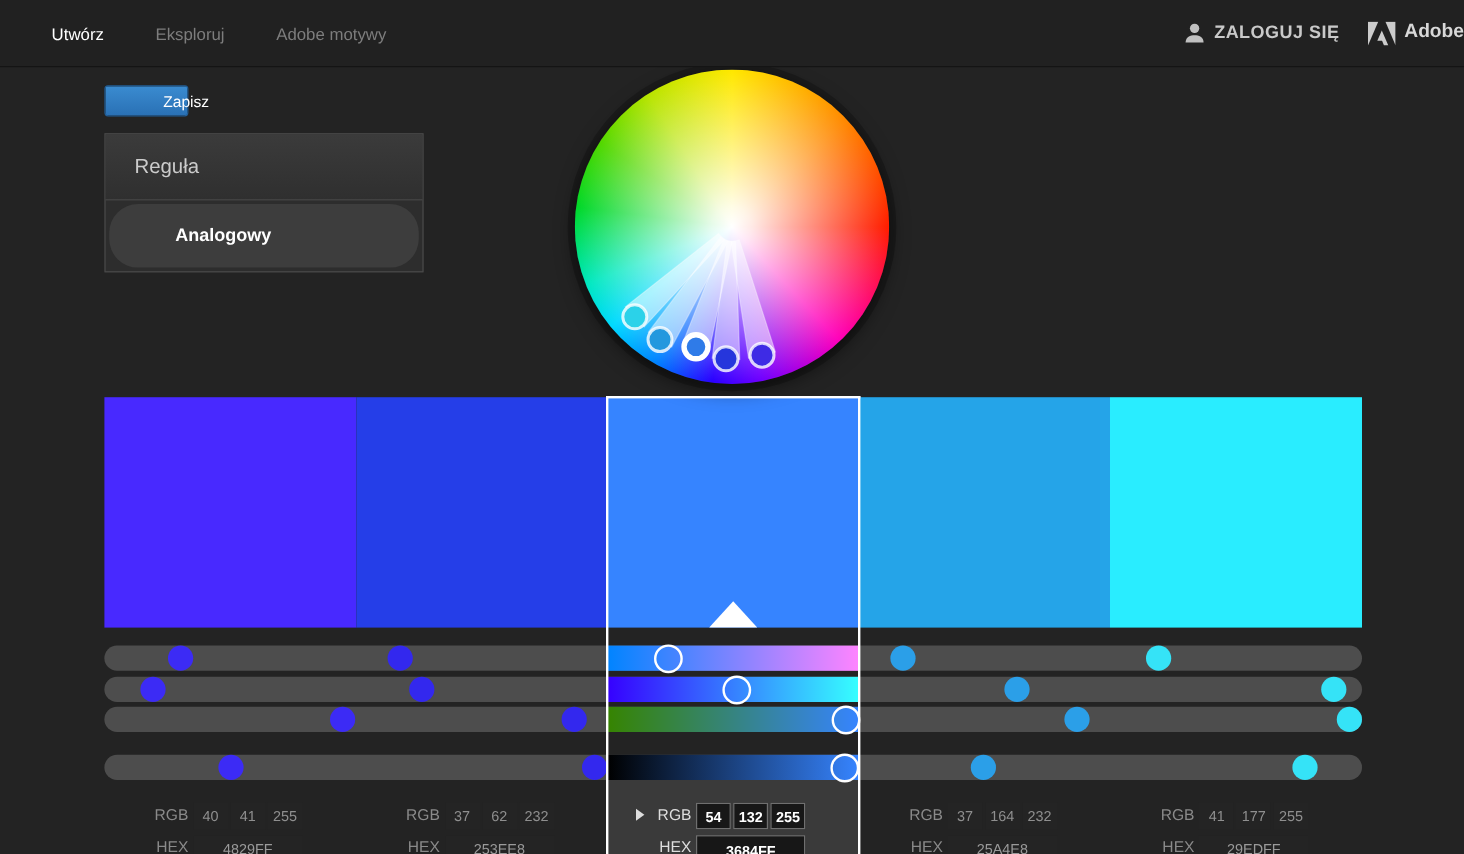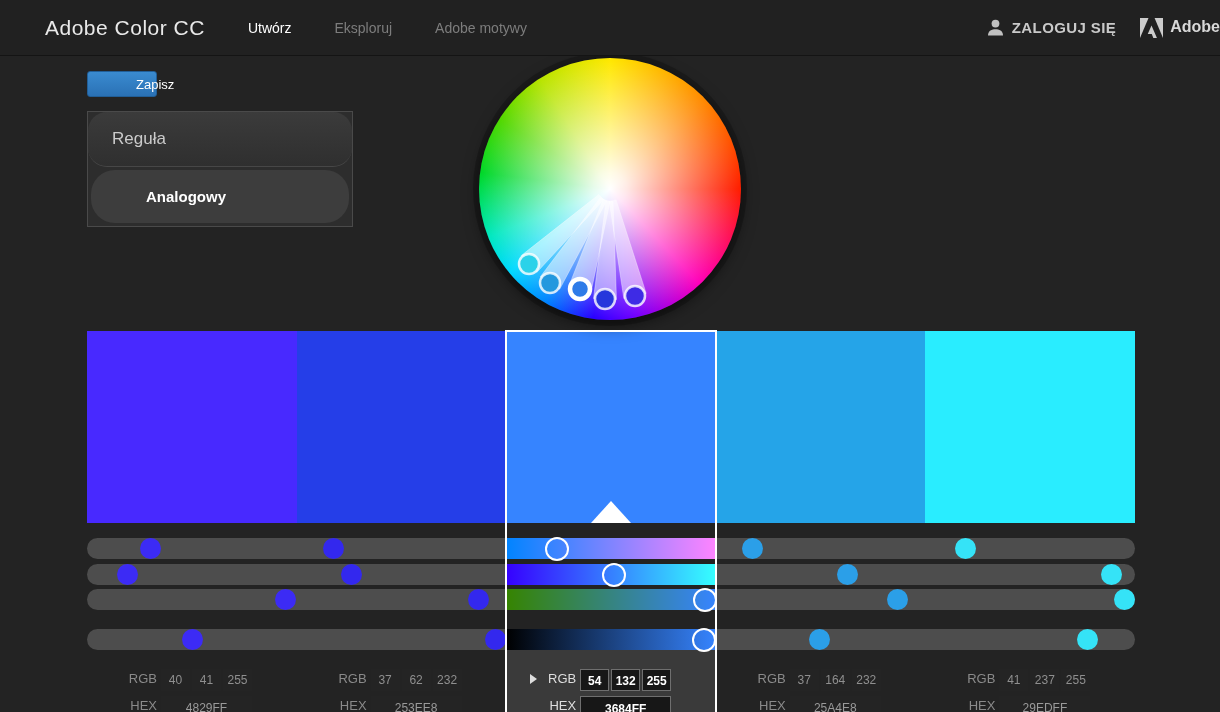--- a/index.html
+++ b/index.html
@@ -30,21 +30,21 @@
     color:#fff; font-size:13px; font-family:inherit; cursor:pointer; z-index:20;padding-left:48px;
   }
   
   .rule-panel {
     position:absolute; left:87px; top:111px; width:266px; box-sizing:border-box;
     background:#2d2d2d; border:1px solid #4a4a4a; z-index:20;
   }
   .rule-header {
     height:54px; line-height:54px; padding-left:24px;
     background:linear-gradient(#3b3b3b,#2f2f2f); border-bottom:1px solid #474747;
-    color:#cbcbcb; font-size:17px;border-radius:19px;
+    color:#cbcbcb; font-size:17px;
   }
   .rule-item {
     margin:3px; height:53px; line-height:53px; padding-left:55px;
     background:#3d3d3d; color:#ffffff; font-size:15px; font-weight:bold; cursor:pointer;border-radius:24px;
   }
   
   .wheel-wrap { position:absolute; left:479px; top:58px; width:262px; height:262px; z-index:20; }
   .wheel {
     position:absolute; inset:0; border-radius:50%; cursor:pointer;
     background:
@@ -106,21 +106,20 @@
     position:absolute; left:24px; top:7px; width:0; height:0;
     border-left:7px solid #dddddd; border-top:5px solid transparent; border-bottom:5px solid transparent;
   }
 </style>
 </head>
 <body>
 
 <div id="app">
 
   <div class="topbar">
-    <div class="logo">Adobe Color CC</div>
     <div class="nav">
       <div class="nav-item active">Utwórz</div>
       <div class="nav-item">Eksploruj</div>
       <div class="nav-item">Adobe motywy</div>
     </div>
     <div class="topbar-right">
       <div class="login">
         <svg width="17" height="17" viewBox="0 0 17 17">
           <circle cx="8.5" cy="4.6" r="3.9" fill="#c0c0c0"></circle>
           <path d="M1 16.5 C1 11.6 5 10.3 8.5 10.3 S16 11.6 16 16.5 Z" fill="#c0c0c0"></path>
@@ -244,20 +243,20 @@
       <div class="vbox vb0">37</div>
       <div class="vbox vb1">164</div>
       <div class="vbox vb2">232</div>
       <div class="lab lab-hex">HEX</div>
       <div class="hexbox">25A4E8</div>
     </div>
 
     <div class="cell">
       <div class="lab lab-rgb">RGB</div>
       <div class="vbox vb0">41</div>
-      <div class="vbox vb1">237</div>
+      <div class="vbox vb1">177</div>
       <div class="vbox vb2">255</div>
       <div class="lab lab-hex">HEX</div>
       <div class="hexbox">29EDFF</div>
     </div>
 
   </div>
 </div>
 
 </body></html>

